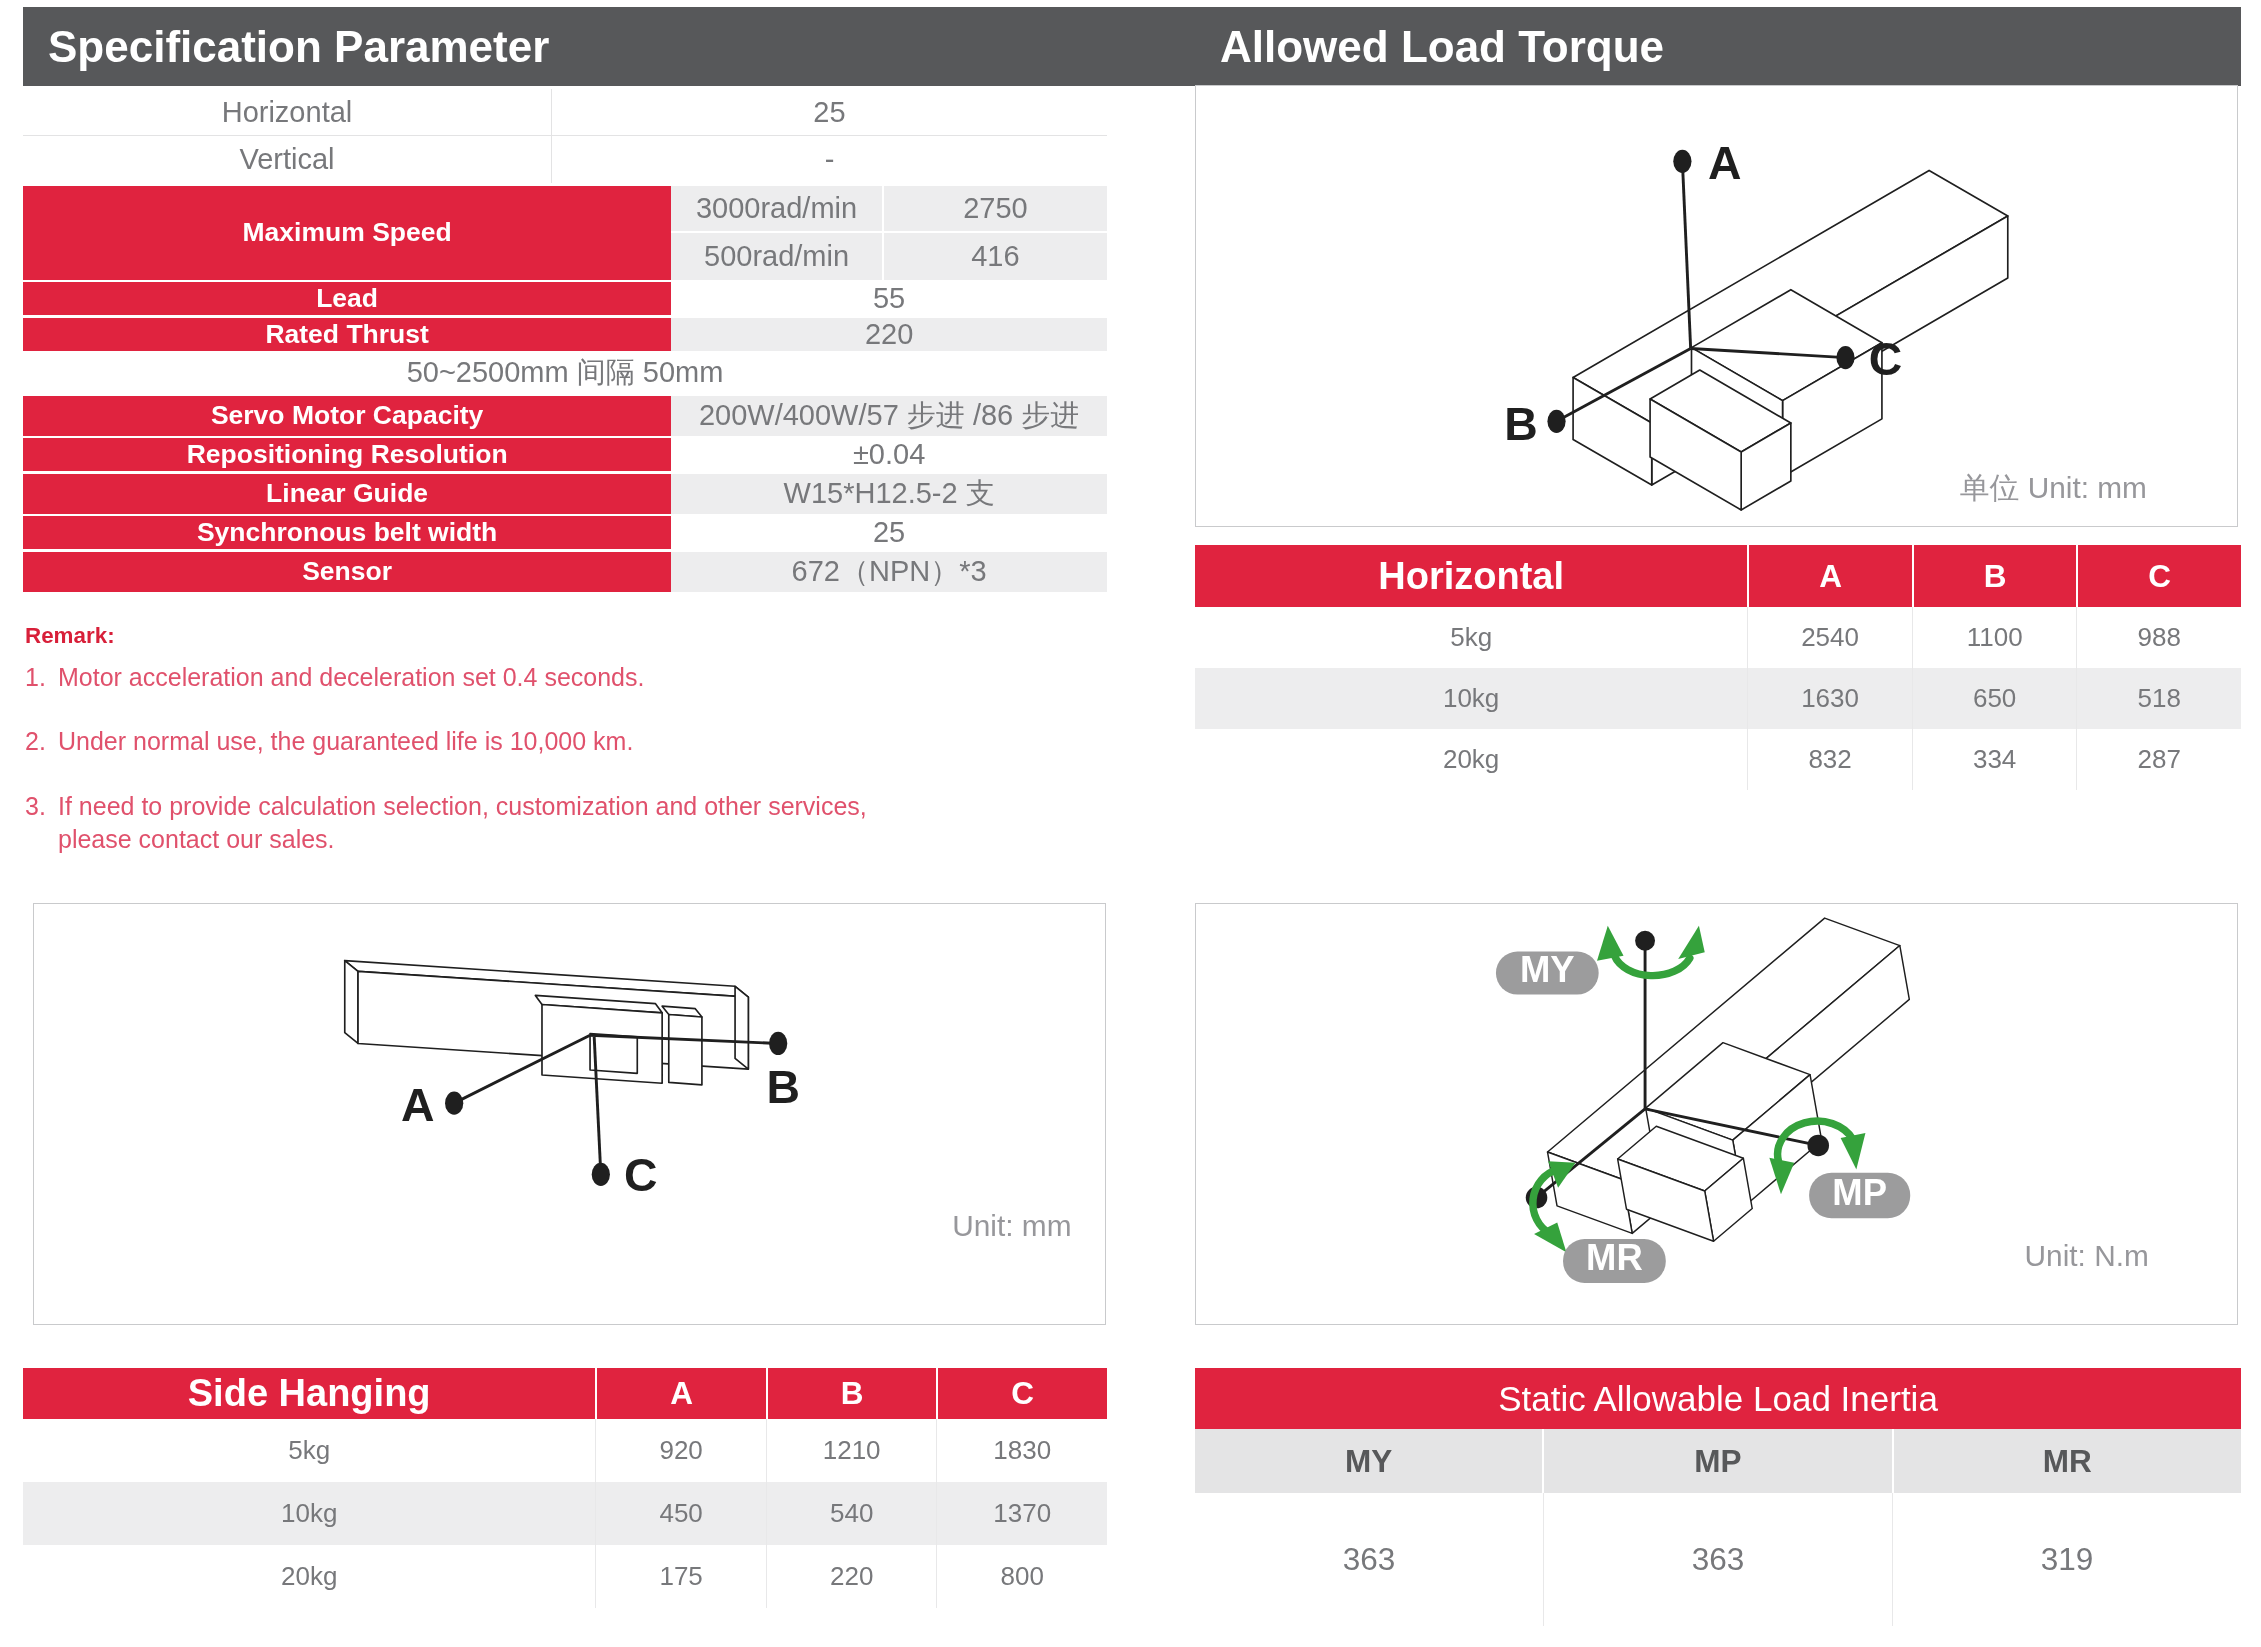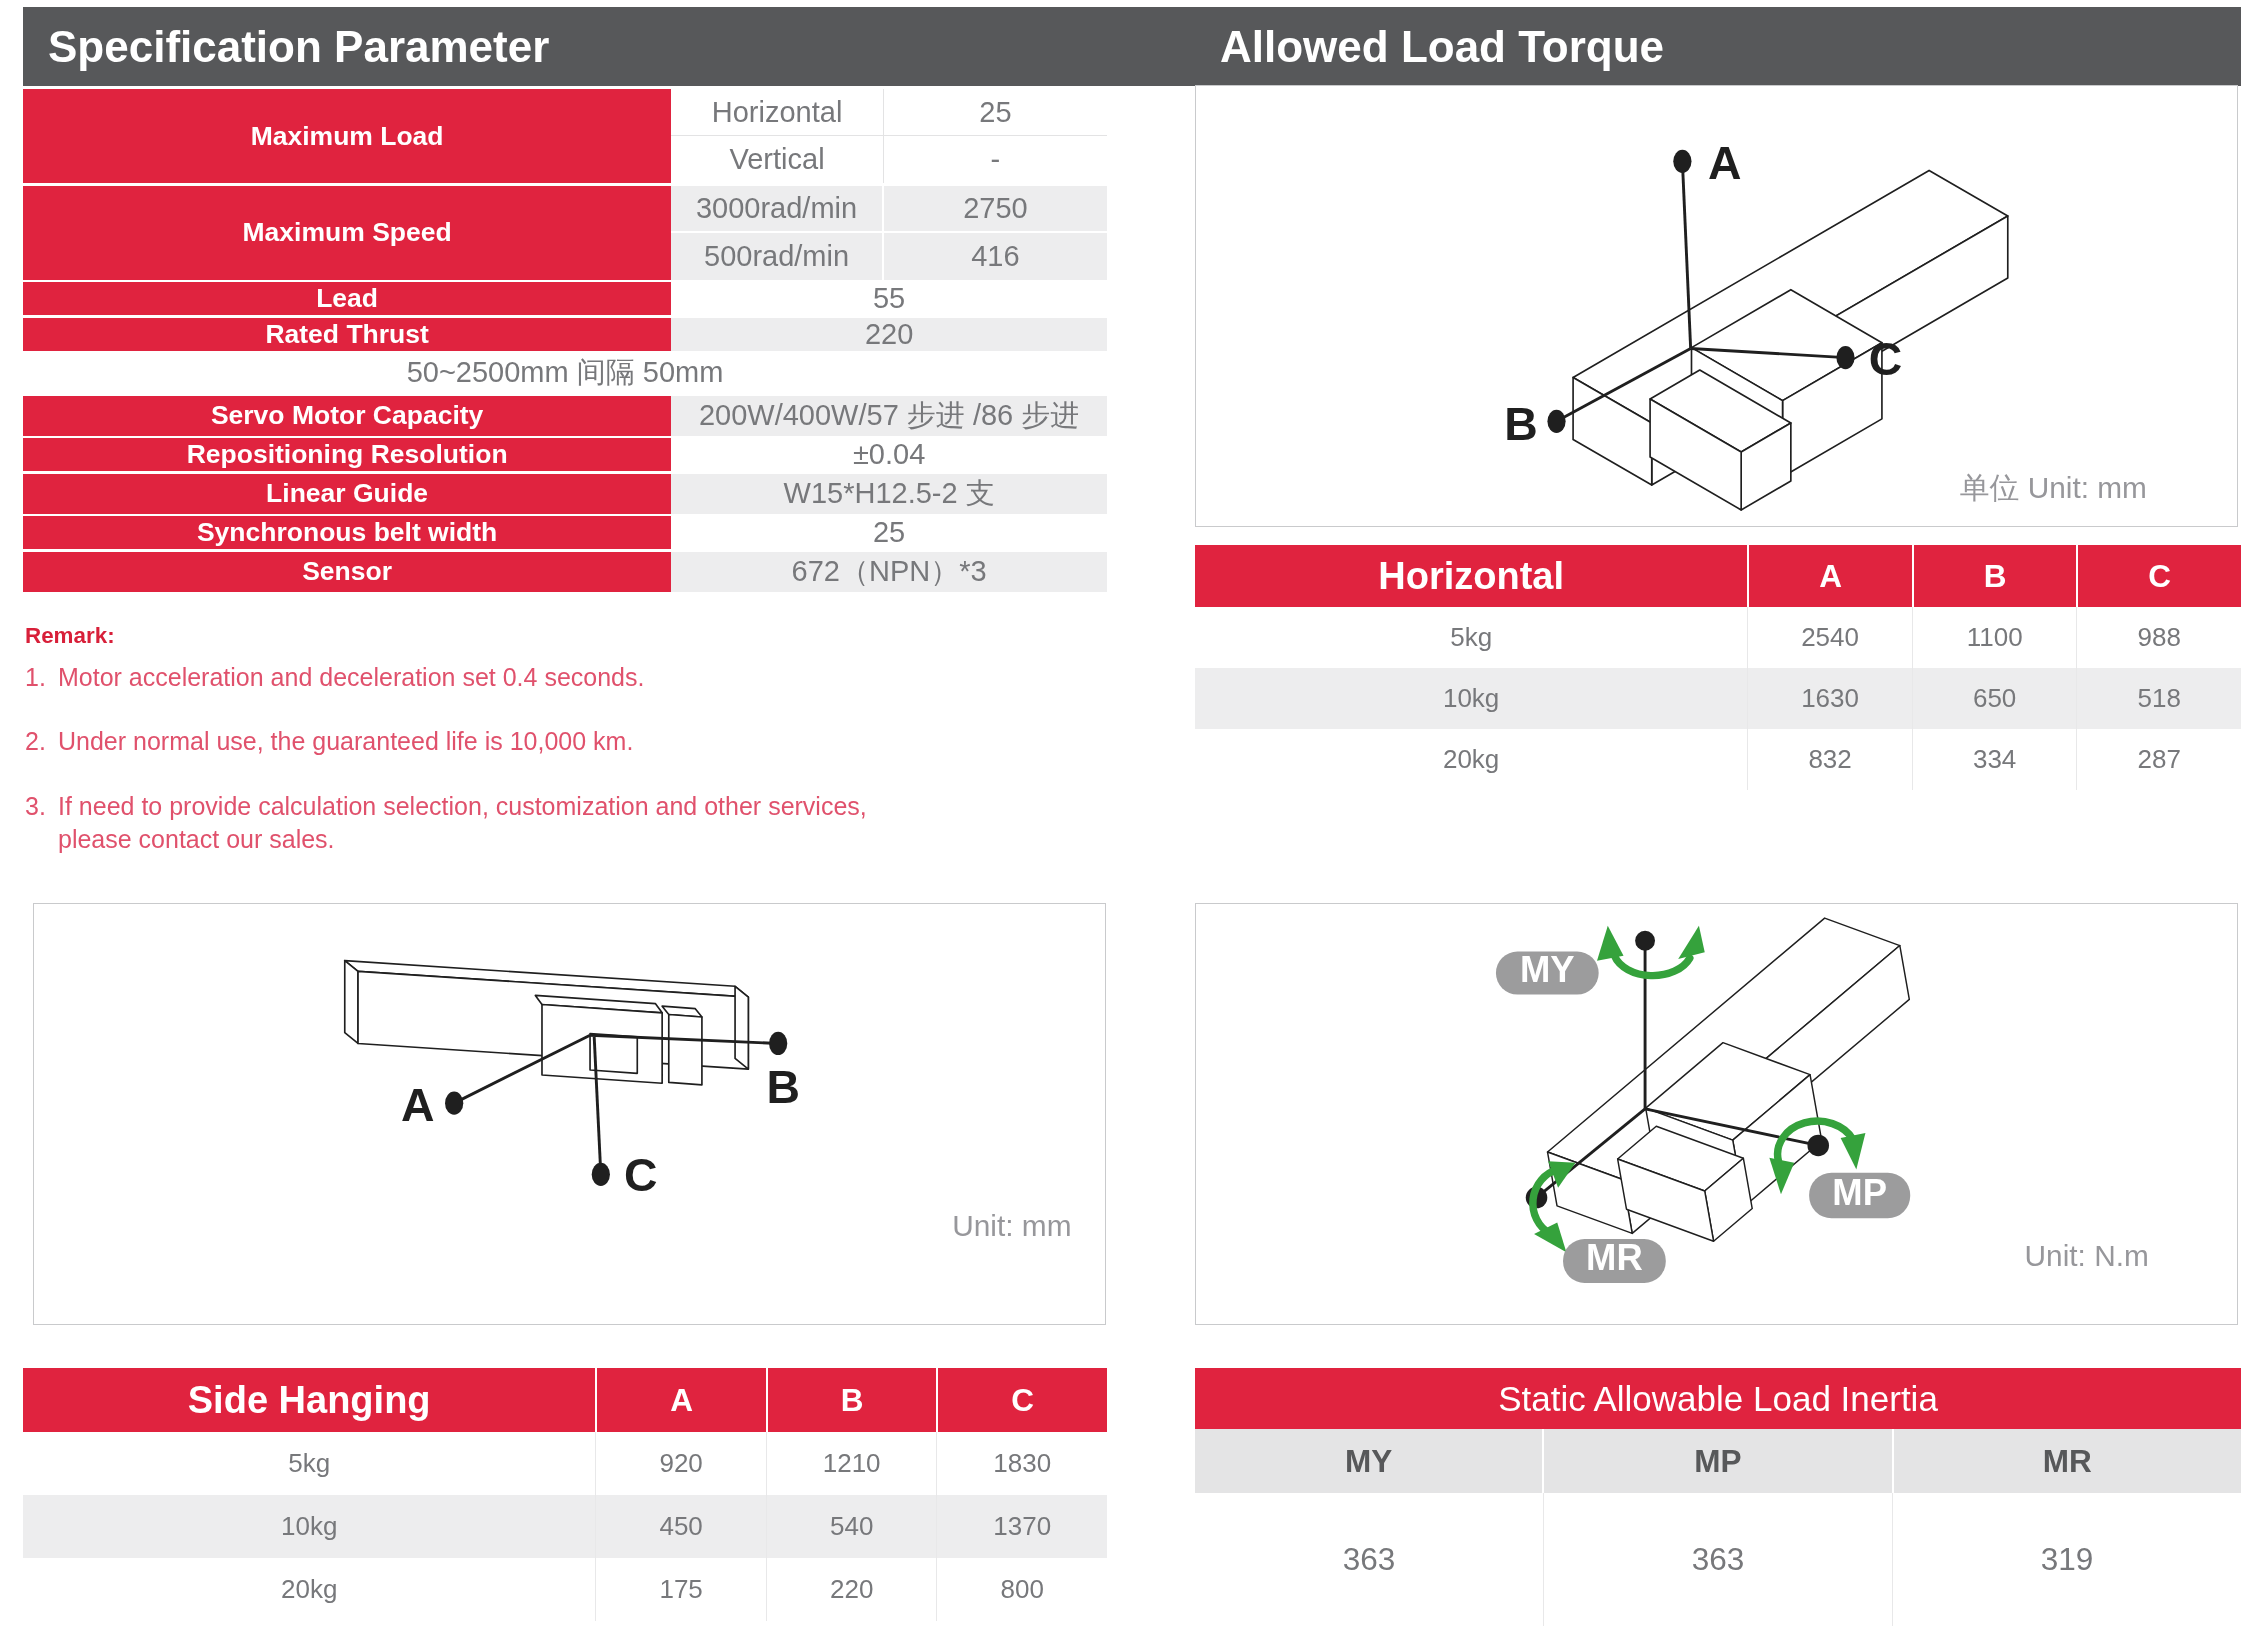--- a/index.html
+++ b/index.html
@@ -47,21 +47,21 @@
   #box-side{left:33px; top:903px; width:1073px; height:422px;}
   #box-torque{left:1195px; top:85px; width:1043px; height:442px;}
   #box-moment{left:1195px; top:903px; width:1043px; height:422px;}
   .dbox svg{display:block;}
 
   
   .abc{position:absolute;}
   #tbl-horizontal{left:1195px; top:545px; width:1046px;}
   #tbl-side{left:23px; top:1368px; width:1084px;}
   .abc .hd{display:flex; background:var(--red); color:#fff; font-weight:bold;}
-  #tbl-horizontal .hd{height:62px;} #tbl-side .hd{height:64px;}
+  #tbl-horizontal .hd{height:62px;} #tbl-side .hd{height:51px;}
   .abc .hd .t{flex:0 0 52.8%; display:flex; align-items:center; justify-content:center; font-size:38px;}
   .abc .hd .c{flex:1; display:flex; align-items:center; justify-content:center; font-size:31.5px; border-left:2.5px solid #fff;}
   .abc .row{display:flex; font-size:26px; color:var(--txt);}
   #tbl-horizontal .row{height:61px;} #tbl-side .row{height:63px;}
   .abc .row.alt{background:var(--rowgray);}
   .abc .row .t{flex:0 0 52.8%; display:flex; align-items:center; justify-content:center;}
   .abc .row .c{flex:1; display:flex; align-items:center; justify-content:center; border-left:1.7px solid var(--line);}
 
   
   .static{position:absolute; left:1195px; top:1368px; width:1046px;}
@@ -85,21 +85,20 @@
   .pill{fill:var(--pill);}
   .pilltxt{font-size:44px; font-weight:bold; fill:#fff; text-anchor:middle;}
 </style>
 </head>
 <body>
 
 <div class="hdrbar" id="hdr-left">Specification Parameter</div>
 
 <div class="spec">
   <div class="sgroup g-white">
-    <div class="sg-label">Maximum Load</div>
     <div class="sg-body">
       <div class="srow first">
         <div class="sub">Horizontal</div>
         <div class="val">25</div>
       </div>
       <div class="srow">
         <div class="sub">Vertical</div>
         <div class="val">-</div>
       </div>
     </div>

